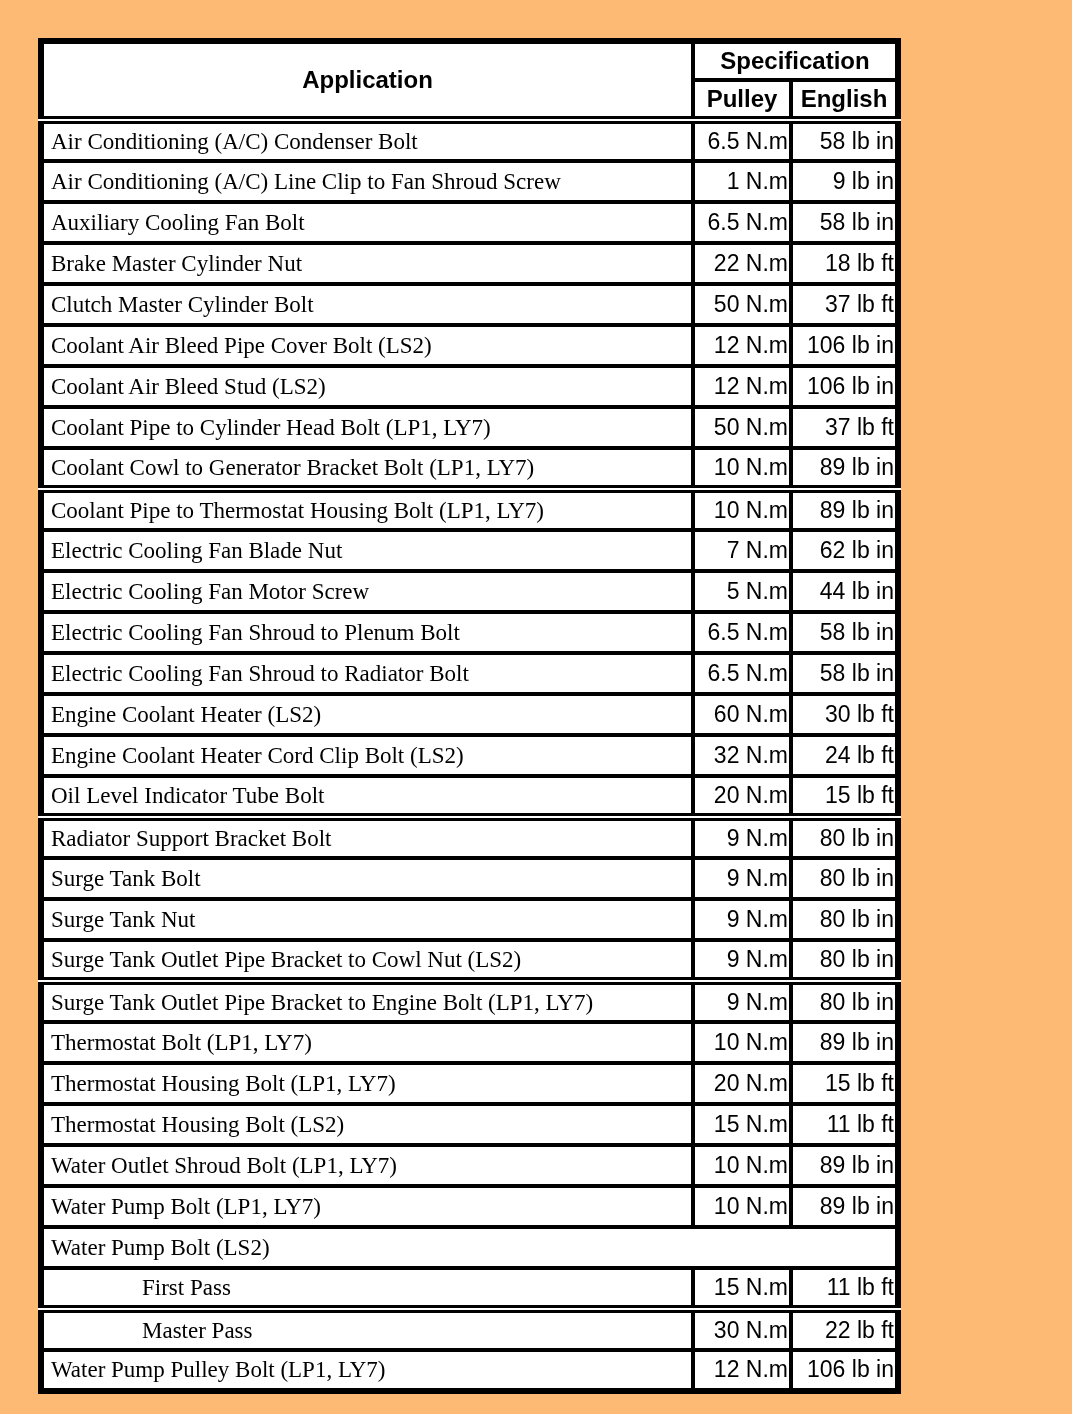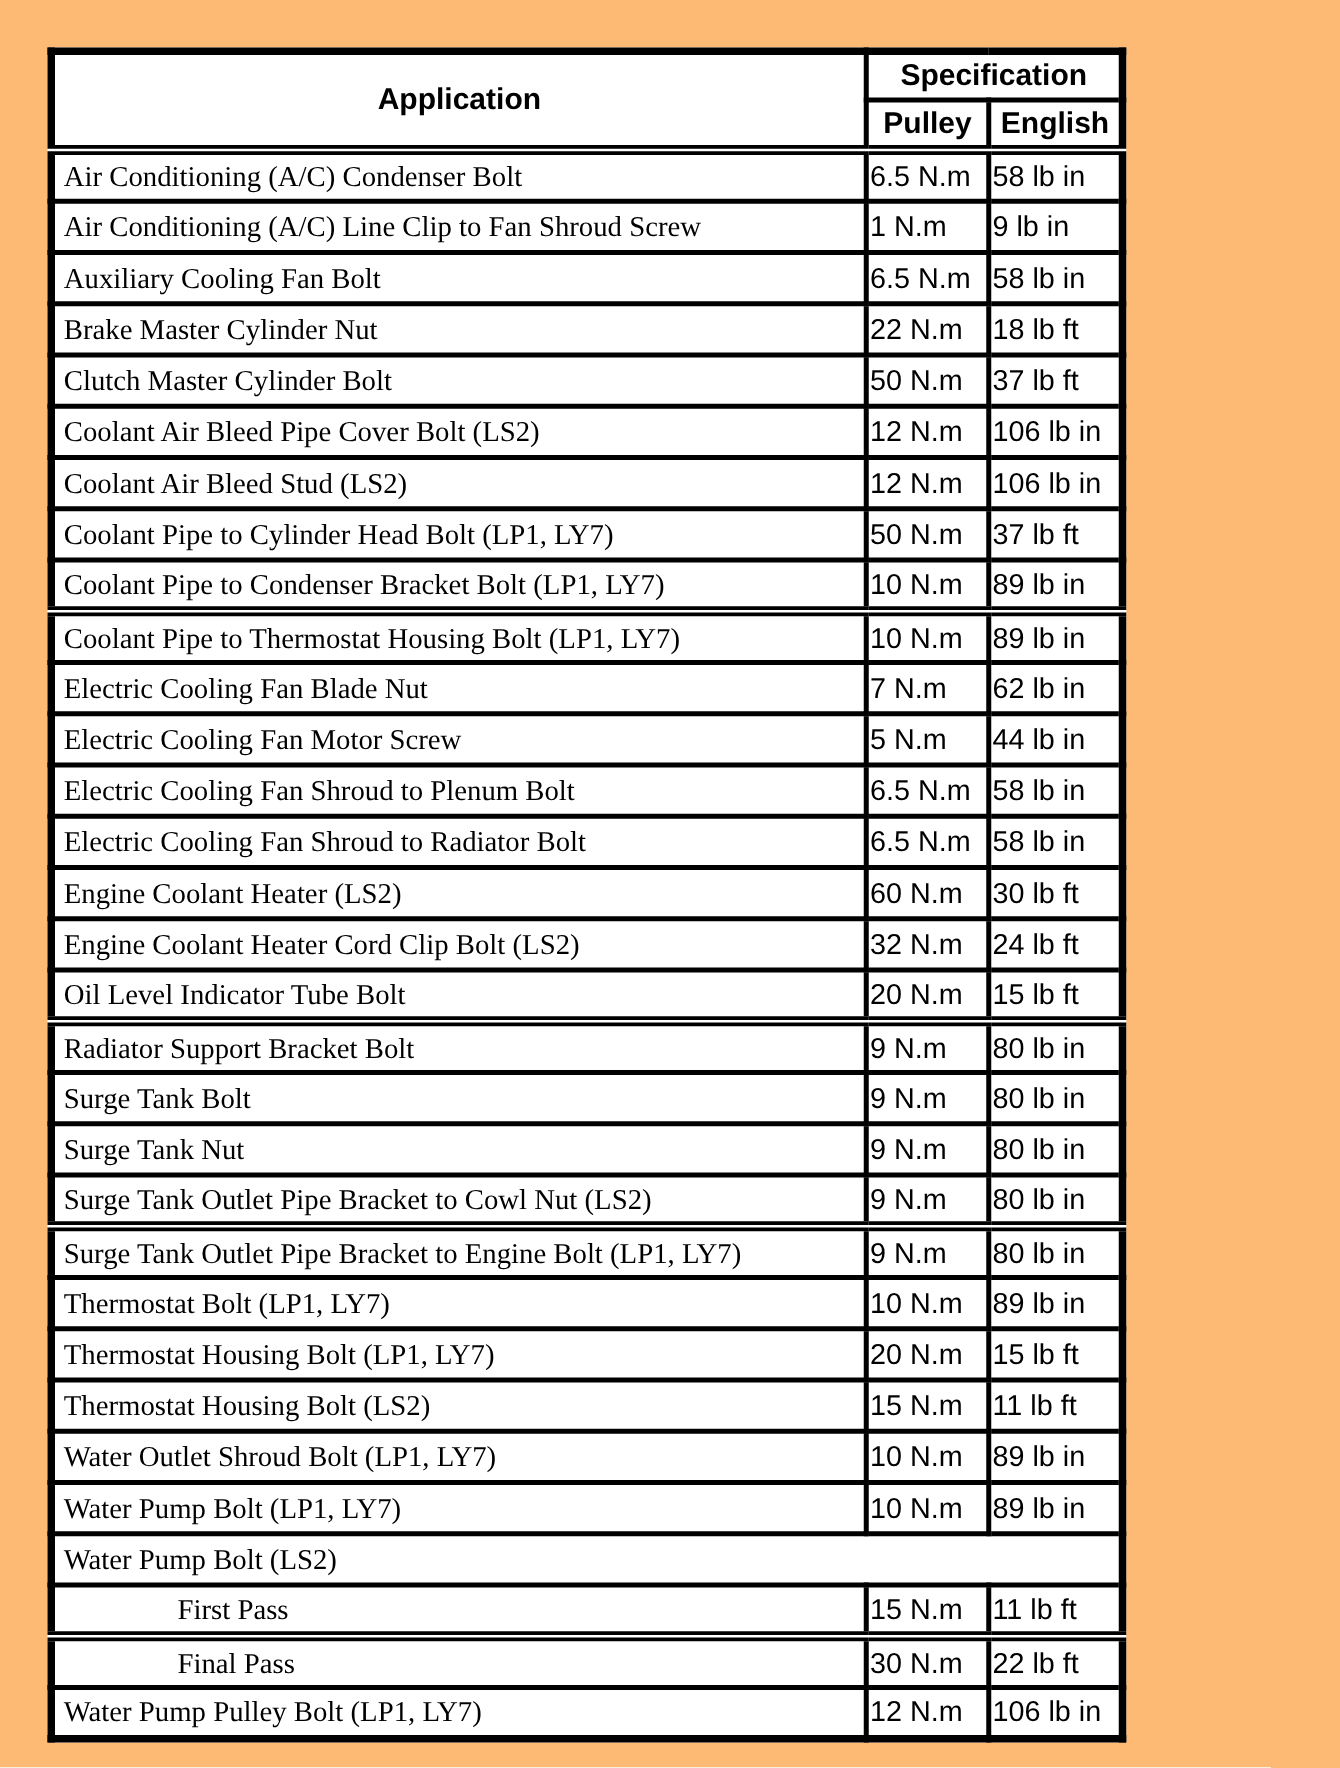--- a/index.html
+++ b/index.html
@@ -54,21 +54,21 @@
   th.hdr-app { border-bottom: 8px double #000000; }
 
   
   tr.data-row { height: 41px; }
   td.app-cell {
     text-align: left;
     padding: 2px 6px 2px 7px;
     font-family: Liberation Serif, serif;
   }
   td.val-cell {
-    text-align: left;
+    text-align: right;
     padding: 2px 1px;
   }
   tr.indent td.app-cell { padding-left: 98px; }
   tr.double-top td { border-top: 8px double #000000; }
 </style>
 </head>
 <body>
 
 <div class="page">
   <table class="spec-table">
@@ -122,21 +122,21 @@
           <td class="app-cell">Coolant Air Bleed Stud (LS2)</td>
           <td class="val-cell">12 N.m</td>
           <td class="val-cell">106 lb in</td>
         </tr>
         <tr class="data-row">
           <td class="app-cell">Coolant Pipe to Cylinder Head Bolt (LP1, LY7)</td>
           <td class="val-cell">50 N.m</td>
           <td class="val-cell">37 lb ft</td>
         </tr>
         <tr class="data-row">
-          <td class="app-cell">Coolant Pipe to Condenser Bracket Bolt (LP1, LY7)</td>
+          <td class="app-cell">Coolant Cowl to Generator Bracket Bolt (LP1, LY7)</td>
           <td class="val-cell">10 N.m</td>
           <td class="val-cell">89 lb in</td>
         </tr>
         <tr class="data-row double-top">
           <td class="app-cell">Coolant Pipe to Thermostat Housing Bolt (LP1, LY7)</td>
           <td class="val-cell">10 N.m</td>
           <td class="val-cell">89 lb in</td>
         </tr>
         <tr class="data-row">
           <td class="app-cell">Electric Cooling Fan Blade Nut</td>
@@ -225,21 +225,21 @@
         </tr>
         <tr class="data-row">
           <td class="app-cell" colspan="3">Water Pump Bolt (LS2)</td>
         </tr>
         <tr class="data-row indent">
           <td class="app-cell">First Pass</td>
           <td class="val-cell">15 N.m</td>
           <td class="val-cell">11 lb ft</td>
         </tr>
         <tr class="data-row indent double-top">
-          <td class="app-cell">Final Pass</td>
+          <td class="app-cell">Master Pass</td>
           <td class="val-cell">30 N.m</td>
           <td class="val-cell">22 lb ft</td>
         </tr>
         <tr class="data-row">
           <td class="app-cell">Water Pump Pulley Bolt (LP1, LY7)</td>
           <td class="val-cell">12 N.m</td>
           <td class="val-cell">106 lb in</td>
         </tr>
       </tbody>
   </table>

